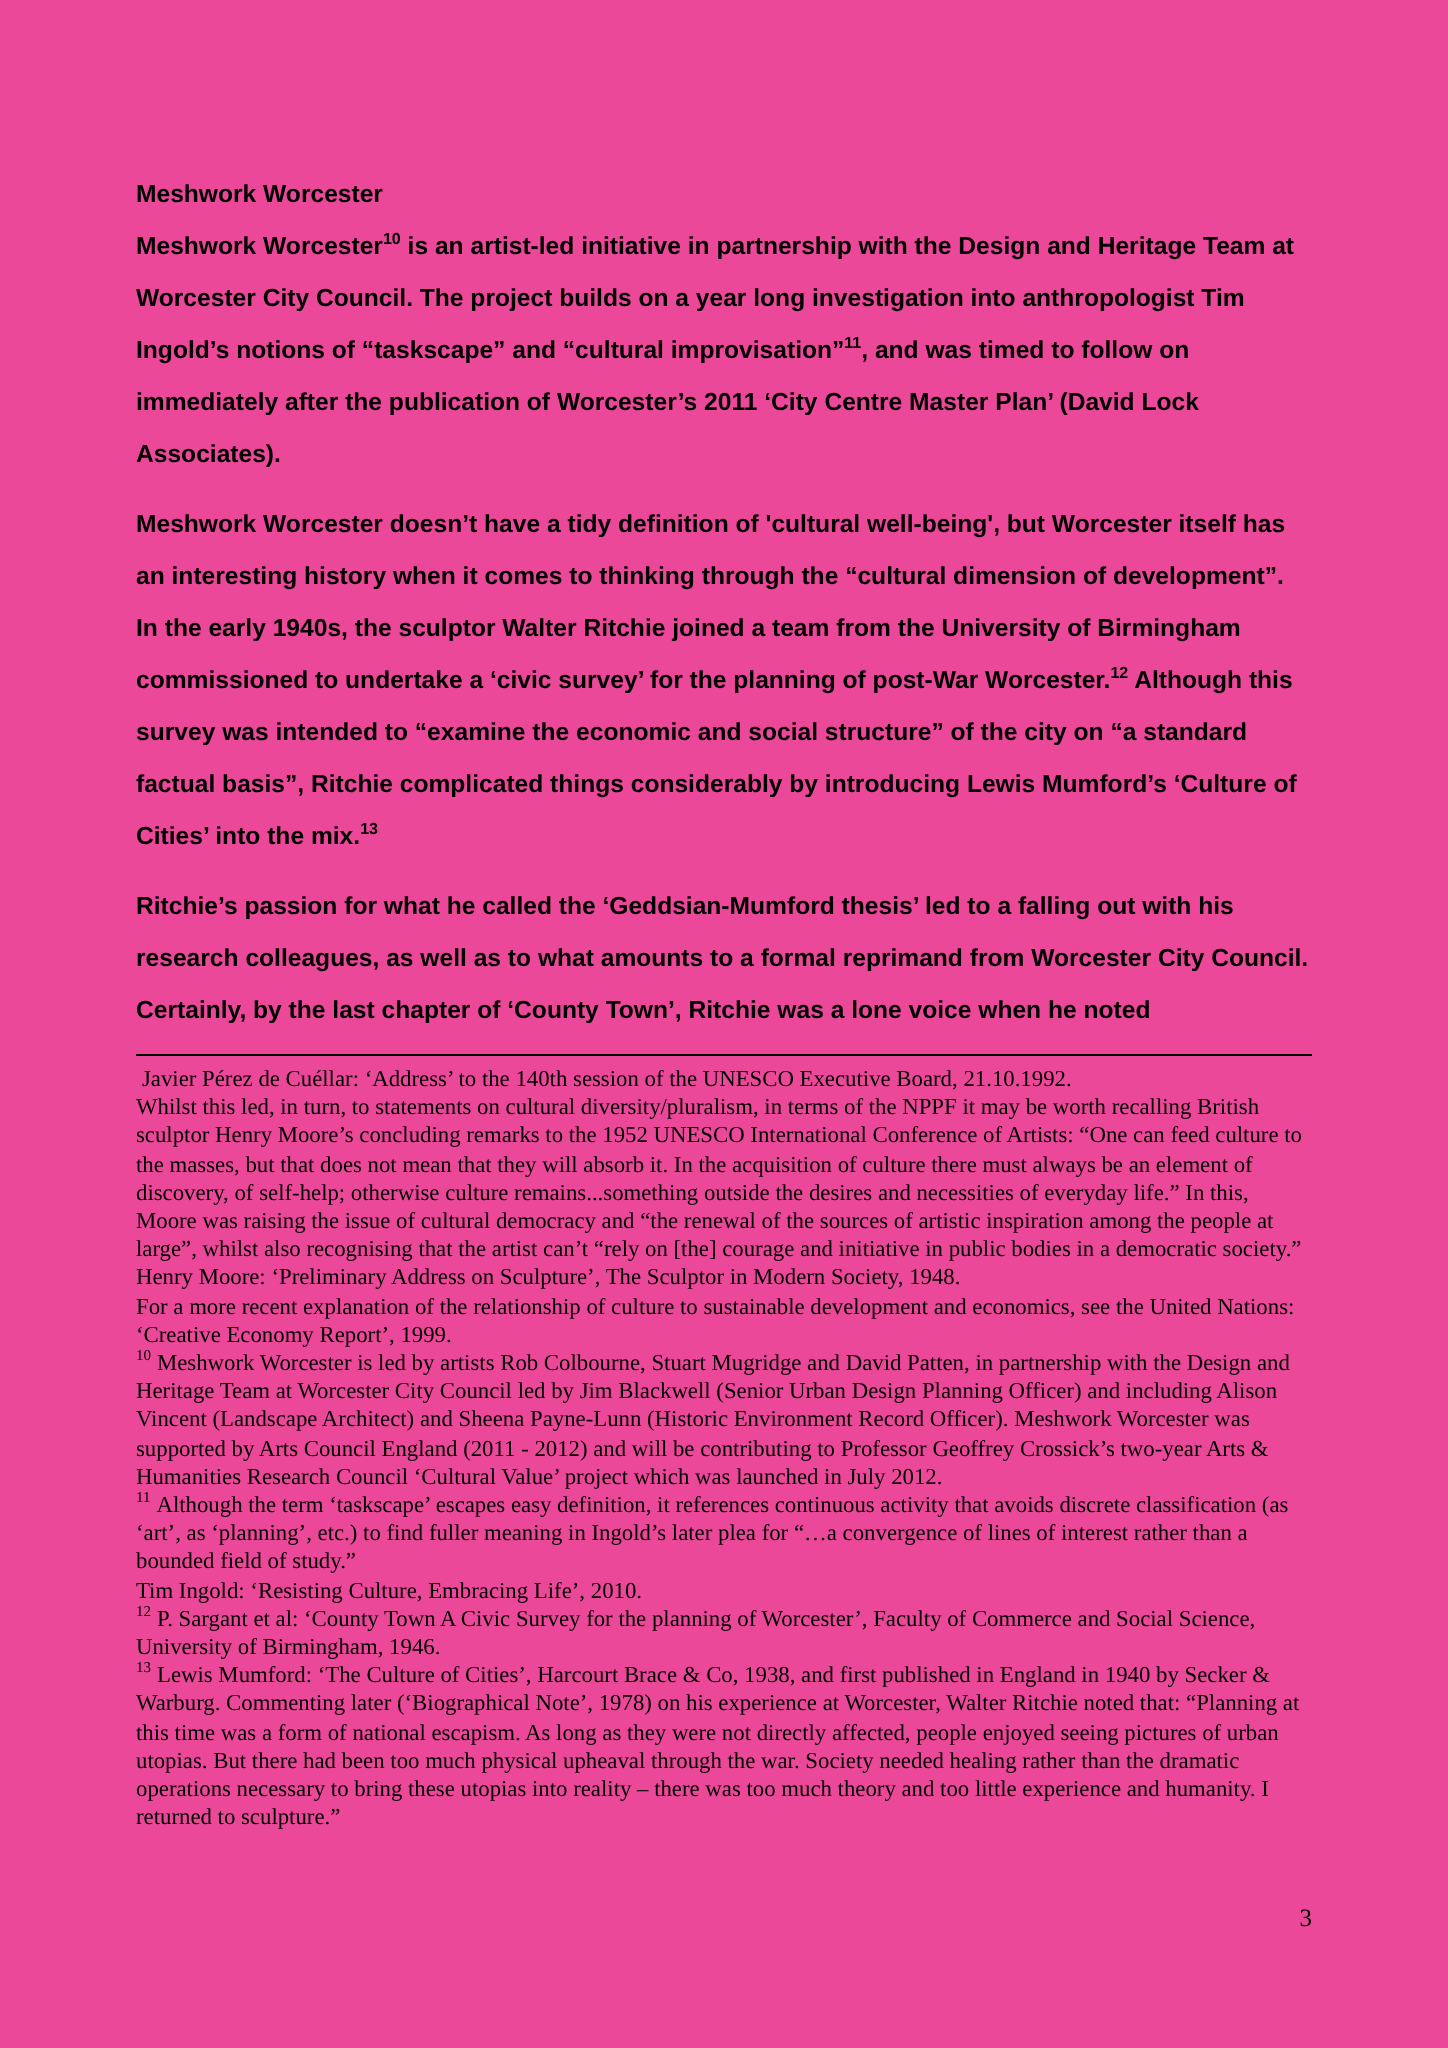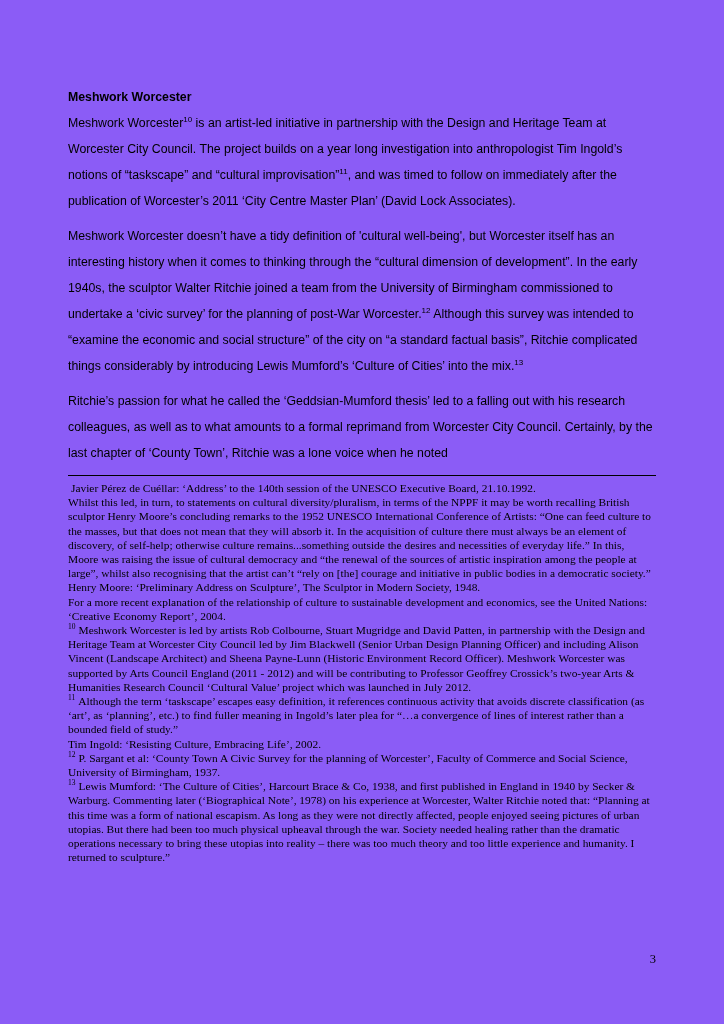--- a/index.html
+++ b/index.html
@@ -1,19 +1,19 @@
 <!DOCTYPE html>
 <html><head>
 <meta charset="utf-8">
 <style>
   html, body { margin:0; padding:0; background:#ffffff; }
   .page {
     position:relative;
     width:724px; height:1024px;
-    background:#8b5cf6;
+    background:#ec4899;
     color:#000000;
     overflow:hidden;
   }
   .content {
     position:absolute;
     left:68px; top:84px;
     width:588px;
   }
   .heading {
     font-family:"Liberation Sans", sans-serif;
@@ -21,20 +21,21 @@
     font-size:12.3px;
     line-height:26px;
     margin:0;
   }
   .body-para {
     font-family:"Liberation Sans", sans-serif;
     font-size:12.3px;
     line-height:26px;
     margin:0 0 9px 0;
     text-align:left;
+    font-weight:bold;
   }
   .body-para sup {
     font-size:8px;
     line-height:0;
     vertical-align:super;
   }
   .fn-separator {
     border:none;
     border-top:1.6px solid #000000;
     width:100%;
@@ -75,24 +76,24 @@
     <p class="body-para"><span>Meshwork Worcester doesn’t have a tidy definition of 'cultural well-being', but Worcester itself has an interesting history when it comes to thinking through the “cultural dimension of development”. In the early 1940s, the sculptor Walter Ritchie joined a team from the University of Birmingham commissioned to undertake a ‘civic survey’ for the planning of post-War Worcester.</span><sup>12</sup><span> Although this survey was intended to “examine the economic and social structure” of the city on “a standard factual basis”, Ritchie complicated things considerably by introducing Lewis Mumford’s ‘Culture of Cities’ into the mix.</span><sup>13</sup></p>
 
     <p class="body-para"><span>Ritchie’s passion for what he called the ‘Geddsian-Mumford thesis’ led to a falling out with his research colleagues, as well as to what amounts to a formal reprimand from Worcester City Council. Certainly, by the last chapter of ‘County Town’, Ritchie was a lone voice when he noted</span></p>
 
     <hr class="fn-separator">
 
     <div class="footnotes">
       <div class="fn indent"><span>Javier Pérez de Cuéllar: ‘Address’ to the 140th session of the UNESCO Executive Board, 21.10.1992.</span></div>
       <div class="fn"><span>Whilst this led, in turn, to statements on cultural diversity/pluralism, in terms of the NPPF it may be worth recalling British sculptor Henry Moore’s concluding remarks to the 1952 UNESCO International Conference of Artists: “One can feed culture to the masses, but that does not mean that they will absorb it. In the acquisition of culture there must always be an element of discovery, of self-help; otherwise culture remains...something outside the desires and necessities of everyday life.” In this, Moore was raising the issue of cultural democracy and “the renewal of the sources of artistic inspiration among the people at large”, whilst also recognising that the artist can’t “rely on [the] courage and initiative in public bodies in a democratic society.”</span></div>
       <div class="fn"><span>Henry Moore: ‘Preliminary Address on Sculpture’, The Sculptor in Modern Society, 1948.</span></div>
-      <div class="fn"><span>For a more recent explanation of the relationship of culture to sustainable development and economics, see the United Nations: ‘Creative Economy Report’, 2004.</span></div>
+      <div class="fn"><span>For a more recent explanation of the relationship of culture to sustainable development and economics, see the United Nations: ‘Creative Economy Report’, 1999.</span></div>
       <div class="fn"><sup>10</sup><span>Meshwork Worcester is led by artists Rob Colbourne, Stuart Mugridge and David Patten, in partnership with the Design and Heritage Team at Worcester City Council led by Jim Blackwell (Senior Urban Design Planning Officer) and including Alison Vincent (Landscape Architect) and Sheena Payne-Lunn (Historic Environment Record Officer). Meshwork Worcester was supported by Arts Council England (2011 - 2012) and will be contributing to Professor Geoffrey Crossick’s two-year Arts &amp; Humanities Research Council ‘Cultural Value’ project which was launched in July 2012.</span></div>
       <div class="fn"><sup>11</sup><span>Although the term ‘taskscape’ escapes easy definition, it references continuous activity that avoids discrete classification (as ‘art’, as ‘planning’, etc.) to find fuller meaning in Ingold’s later plea for “…a convergence of lines of interest rather than a bounded field of study.”</span></div>
-      <div class="fn"><span>Tim Ingold: ‘Resisting Culture, Embracing Life’, 2002.</span></div>
-      <div class="fn"><sup>12</sup><span>P. Sargant et al: ‘County Town A Civic Survey for the planning of Worcester’, Faculty of Commerce and Social Science, University of Birmingham, 1937.</span></div>
+      <div class="fn"><span>Tim Ingold: ‘Resisting Culture, Embracing Life’, 2010.</span></div>
+      <div class="fn"><sup>12</sup><span>P. Sargant et al: ‘County Town A Civic Survey for the planning of Worcester’, Faculty of Commerce and Social Science, University of Birmingham, 1946.</span></div>
       <div class="fn"><sup>13</sup><span>Lewis Mumford: ‘The Culture of Cities’, Harcourt Brace &amp; Co, 1938, and first published in England in 1940 by Secker &amp; Warburg.  Commenting later (‘Biographical Note’, 1978) on his experience at Worcester, Walter Ritchie noted that: “Planning at this time was a form of national escapism. As long as they were not directly affected, people enjoyed seeing pictures of urban utopias. But there had been too much physical upheaval through the war. Society needed healing rather than the dramatic operations necessary to bring these utopias into reality – there was too much theory and too little experience and humanity. I returned to sculpture.”</span></div>
     </div>
 
   </div>
 
   <div class="page-number">3</div>
 </div>
 
 </body></html>

